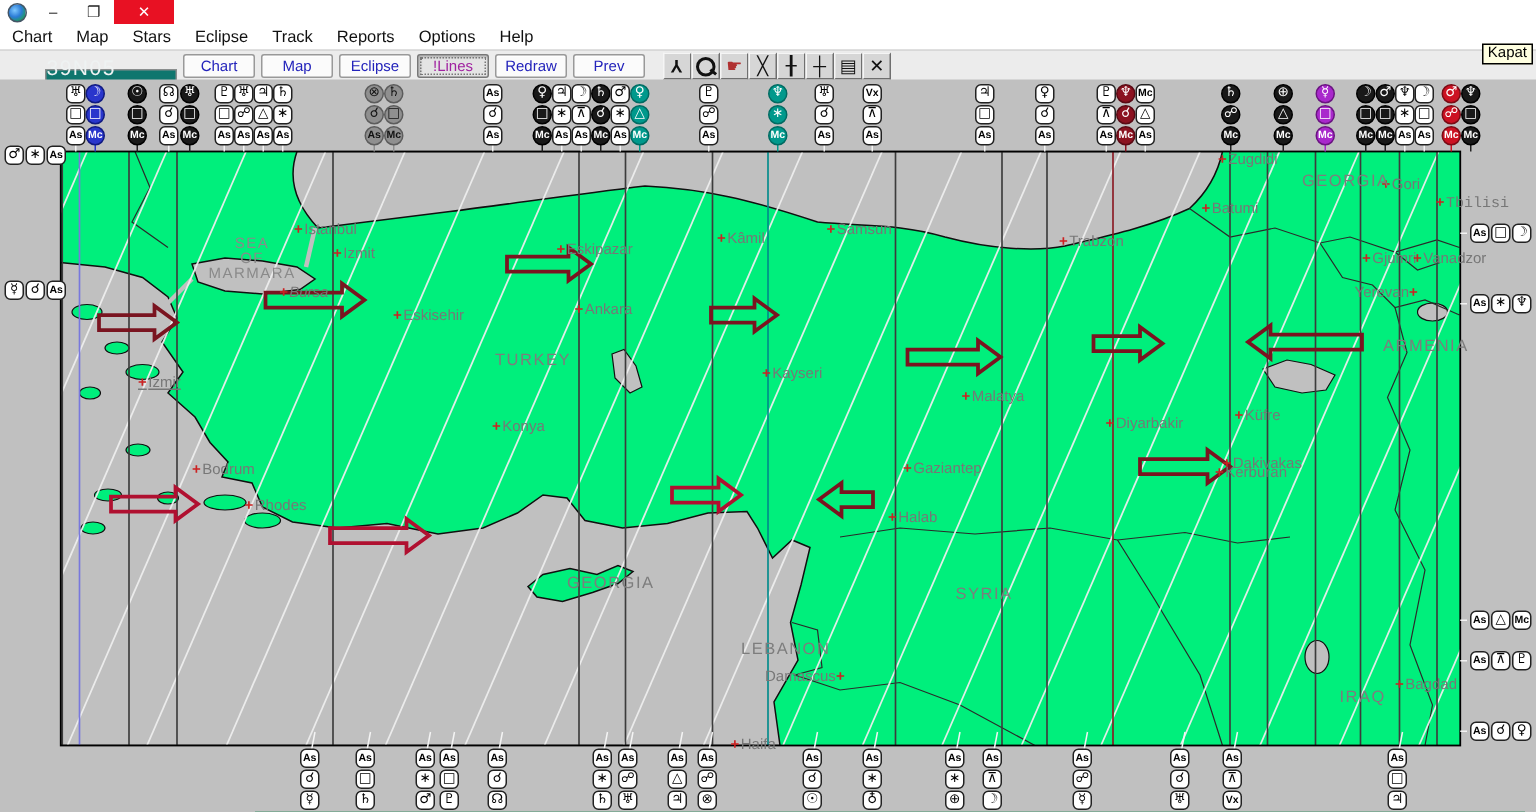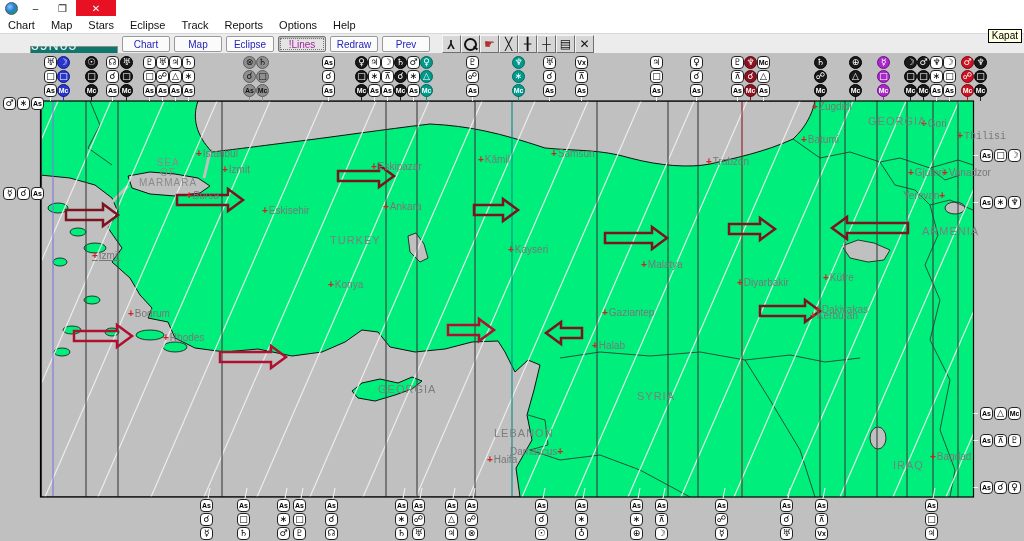--- a/index.html
+++ b/index.html
@@ -307,21 +307,21 @@
         <div class="city" style="left: 908px; top: 115px;"><span class="plus">+</span><span>Gjumri</span></div>
         <div class="city" style="left: 942px; top: 115px;"><span class="plus">+</span><span>Vanadzor</span></div>
         <div class="city" style="left: 903px; top: 138px;"><span>Yerevan</span><span class="plus">+</span></div>
         <div class="city" style="left: 737px; top: 225px;"><span class="plus">+</span><span>Diyarbakir</span></div>
         <div class="city" style="left: 823px; top: 220px;"><span class="plus">+</span><span>Küfre</span></div>
         <div class="city" style="left: 810px; top: 237px; margin-top: 21px;"><span class="plus">+</span><span>Kerburan</span></div>
         <div class="city" style="left: 815px; top: 252px;"><span class="plus">+</span><span>Dakivakas</span></div>
         <div class="city" style="left: 602px; top: 255px;"><span class="plus">+</span><span>Gaziantep</span></div>
         <div class="city" style="left: 592px; top: 288px;"><span class="plus">+</span><span>Halab</span></div>
         <div class="city" style="left: 510px; top: 394px;"><span>Damascus</span><span class="plus">+</span></div>
-        <div class="city" style="left: 487px; top: 402px;"><span class="plus">+</span><span>Haifa</span></div>
+        <div class="city" style="left: 487px; top: 439px;"><span class="plus">+</span><span>Haifa</span></div>
         <div class="city" style="left: 930px; top: 399px;"><span class="plus">+</span><span>Bagdad</span></div>
         <div class="country" style="left: 330px; top: 181px;">TURKEY</div>
         <div class="country" style="left: 868px; top: 62px;">GEORGIA</div>
         <div class="country" style="left: 922px; top: 128px; margin-top: 44px;">ARMENIA</div>
         <div class="country" style="left: 637px; top: 337px;">SYRIA</div>
         <div class="country" style="left: 494px; top: 374px;">LEBANON</div>
         <div class="country" style="left: 893px; top: 406px;">IRAQ</div>
         <div class="country" style="left: 378px; top: 330px;">GEORGIA</div>
         <div class="sealabel" style="left: 139px; top: 105px;"><span>SEA</span><br><span>OF</span><br><span>MARMARA</span></div>
       </div>

